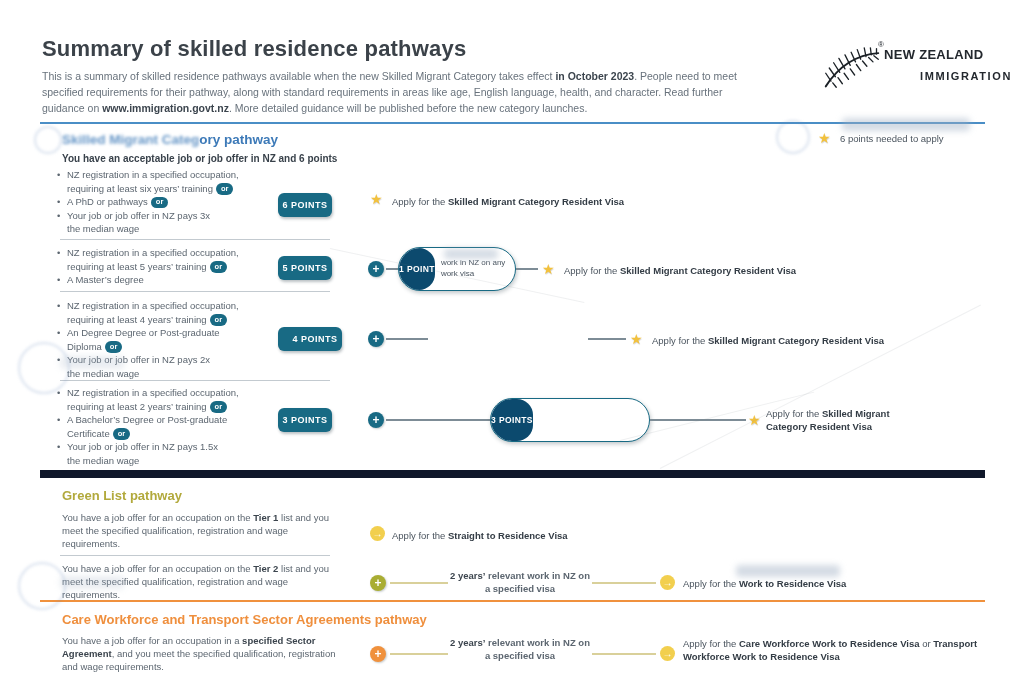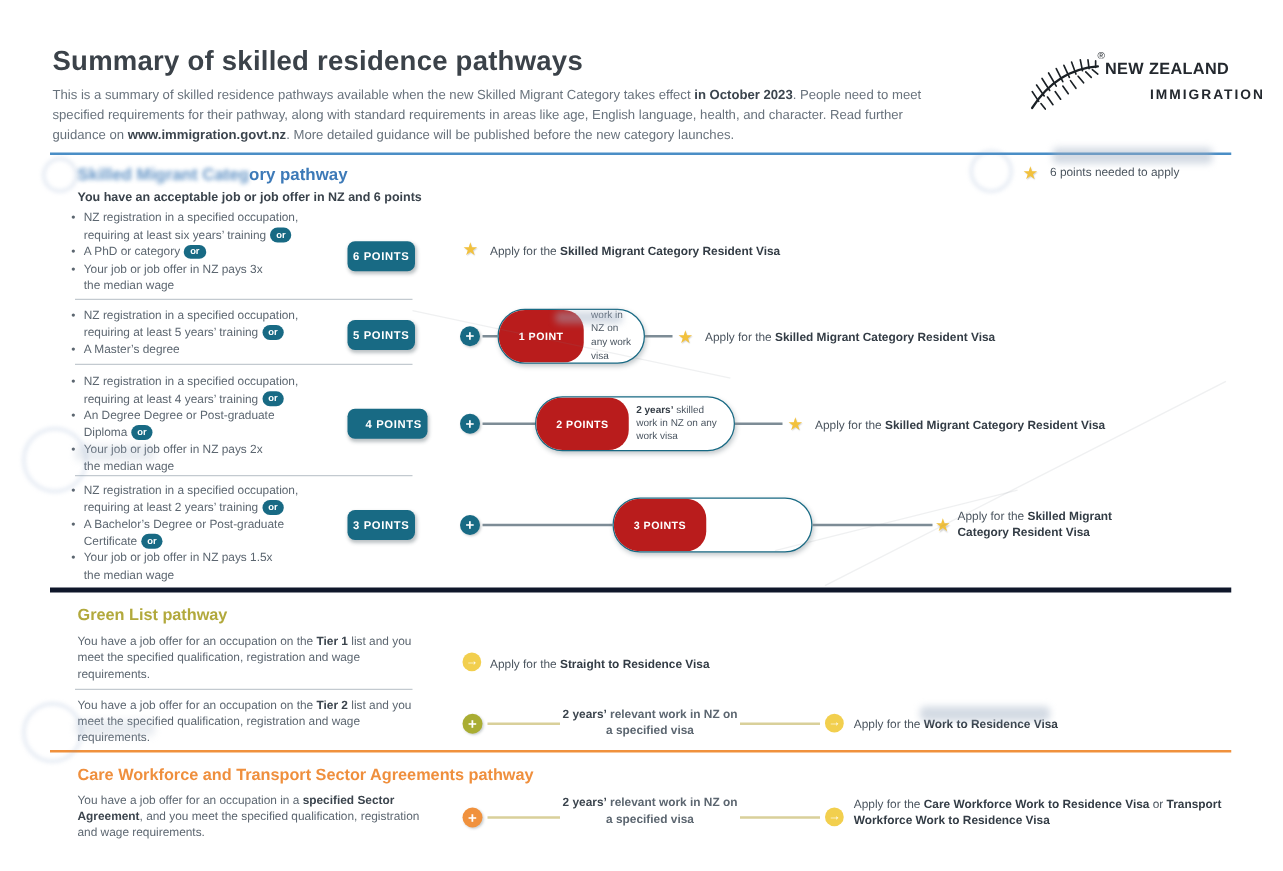--- a/index.html
+++ b/index.html
@@ -7,21 +7,21 @@
         font-family:"Liberation Sans", sans-serif;color:#5c6670;}
   .abs{position:absolute;}
   .h1{font-size:22px;font-weight:600;color:#3b4249;letter-spacing:0.2px;}
   .intro{font-size:10.5px;line-height:16px;color:#68727c;}
   .intro b{color:#3c454e;}
   .logo-l1{font-size:13px;font-weight:bold;color:#23282e;letter-spacing:0.3px;}
   .logo-l2{font-size:11px;font-weight:bold;color:#23282e;letter-spacing:1.6px;margin-top:1px;}
   .reg{font-size:8px;color:#23282e;}
   .section{box-sizing:border-box;}
   .sec-smc{border-top:2.5px solid #4a8ec6;}
-  .sec-green{border-top:4px solid #0f172a;}
+  .sec-green{border-top:8px solid #0f172a;}
   .sec-care{border-top:2px solid #f0913d;}
   .sec-title{font-size:13.5px;font-weight:bold;}
   .smc-title{color:#3d7ab8;}
   .green-title{color:#b2a93c;}
   .care-title{color:#ef8f3d;}
   .blurred{filter:blur(1.8px);opacity:0.8;}
   .subtitle{font-size:10px;font-weight:bold;color:#39424b;}
   .bullets{font-size:9.5px;line-height:13.5px;color:#5c6670;}
   .bullet{position:relative;padding-left:11px;}
   .bullet::before{content:"\2022";position:absolute;left:1px;top:0;color:#5c6670;}
@@ -32,22 +32,22 @@
             box-shadow:1px 2px 3px rgba(30,50,60,0.3);}
   .plus{width:16px;height:16px;border-radius:50%;color:#fff;display:flex;align-items:center;
         justify-content:center;font-size:12px;font-weight:bold;line-height:1;
         box-shadow:1px 1px 2px rgba(30,50,60,0.25);}
   .plus-teal{background:#186a84;} .plus-olive{background:#a9ad33;} .plus-orange{background:#f0913d;}
   .star{color:#f2c13d;font-size:14px;line-height:1;text-shadow:0.5px 1px 1px rgba(0,0,0,0.18);}
   .arrow-circle{width:15px;height:15px;border-radius:50%;background:#f2cf4e;color:#fff;display:flex;
         align-items:center;justify-content:center;font-size:10px;font-weight:bold;line-height:1;}
   .pill{display:flex;border-radius:22px;background:#fff;border:1.5px solid #186a84;overflow:hidden;
         height:44px;box-sizing:border-box;box-shadow:1px 2px 4px rgba(30,50,60,0.28);}
-  .pill-label{background:#b91c1c;color:#fff;font-weight:bold;font-size:8.5px;letter-spacing:0.4px;
-        display:flex;align-items:center;padding:0 16px;border-radius:0 16px 16px 0;flex:0 0 auto;}
+  .pill-label{background:#0c4a6e;color:#fff;font-weight:bold;font-size:8.5px;letter-spacing:0.4px;
+        display:flex;align-items:center;padding:0 0;border-radius:0 16px 16px 0;flex:0 0 auto;}
   .pill-desc{display:flex;align-items:center;padding:3px 6px;font-size:8px;line-height:1.35;color:#4a5560;}
   .pill-desc b{color:#333c45;}
   .hline{height:1.5px;background:#7d8c96;}
   .hline-gold{height:1.5px;background:#d9d09a;}
   .sep{height:1px;background:#c3cad0;}
   .apply{font-size:9.5px;color:#4a545e;line-height:13px;}
   .apply b{color:#333c45;}
   .desc{font-size:9.5px;line-height:13px;color:#5c6670;}
   .desc b{color:#3c454e;}
   .mid{font-size:9.5px;line-height:12.5px;color:#5c6670;text-align:center;font-weight:bold;}
@@ -100,21 +100,21 @@
 
     <div class="abs sec-title smc-title" style="left:22px;top:8px;"><span class="blurred">Skilled Migrant Categ</span><span>ory pathway</span></div>
 
     <span class="abs star" style="left:778px;top:7px;">★</span>
     <span class="abs" style="left:800px;top:9px;font-size:9.5px;color:#4a545e;">6 points needed to apply</span>
 
     <div class="abs subtitle" style="left:22px;top:29px;">You have an acceptable job or job offer in NZ and 6 points</div>
 
     <div class="abs bullets" style="left:16px;top:44px;width:255px;">
       <div class="bullet"><span>NZ registration in a specified occupation,</span><br><span>requiring at least six years’ training</span><span class="or-badge">or</span></div>
-      <div class="bullet"><span>A PhD or category</span><span class="or-badge">or</span></div>
+      <div class="bullet"><span>A PhD or pathways</span><span class="or-badge">or</span></div>
       <div class="bullet"><span>Your job or job offer in NZ pays 3x</span><br><span>the median wage</span></div>
     </div>
     <div class="abs points-badge" style="left:238px;top:69px;">6 POINTS</div>
     <span class="abs star" style="left:330px;top:68px;">★</span>
     <div class="abs apply" style="left:352px;top:71px;"><span>Apply for the </span><b>Skilled Migrant Category Resident Visa</b></div>
     <div class="abs sep" style="left:20px;top:115px;width:270px;"></div>
 
     <div class="abs bullets" style="left:16px;top:122px;width:255px;">
       <div class="bullet"><span>NZ registration in a specified occupation,</span><br><span>requiring at least 5 years’ training</span><span class="or-badge">or</span></div>
       <div class="bullet"><span>A Master’s degree</span></div>
@@ -134,26 +134,20 @@
     <div class="abs sep" style="left:20px;top:167px;width:270px;"></div>
 
     <div class="abs bullets" style="left:16px;top:175px;width:255px;">
       <div class="bullet"><span>NZ registration in a specified occupation,</span><br><span>requiring at least 4 years’ training</span><span class="or-badge">or</span></div>
       <div class="bullet"><span>An Degree Degree or Post-graduate</span><br><span>Diploma</span><span class="or-badge">or</span></div>
       <div class="bullet"><span>Your job or job offer in NZ pays 2x</span><br><span>the median wage</span></div>
     </div>
     <div class="abs points-badge" style="left:238px;top:203px;padding-left:10px;">4 POINTS</div>
     <div class="abs plus plus-teal" style="left:328px;top:207px;">+</div>
     <div class="abs hline" style="left:346px;top:214px;width:42px;"></div>
-    <div class="abs pill" style="left:388px;top:193px;width:160px;">
-      <div class="pill-label">2 POINTS</div>
-      <div class="pill-desc">
-          <span><b>2 years’</b><span> skilled work in NZ on any work visa</span></span>
-        </div>
-    </div>
     <div class="abs hline" style="left:548px;top:214px;width:38px;"></div>
     <span class="abs star" style="left:590px;top:208px;">★</span>
     <div class="abs apply" style="left:612px;top:210px;"><span>Apply for the </span><b>Skilled Migrant Category Resident Visa</b></div>
     <div class="abs sep" style="left:20px;top:256px;width:270px;"></div>
 
     <div class="abs bullets" style="left:16px;top:262px;width:255px;">
       <div class="bullet"><span>NZ registration in a specified occupation,</span><br><span>requiring at least 2 years’ training</span><span class="or-badge">or</span></div>
       <div class="bullet"><span>A Bachelor’s Degree or Post-graduate</span><br><span>Certificate</span><span class="or-badge">or</span></div>
       <div class="bullet"><span>Your job or job offer in NZ pays 1.5x</span><br><span>the median wage</span></div>
     </div>

